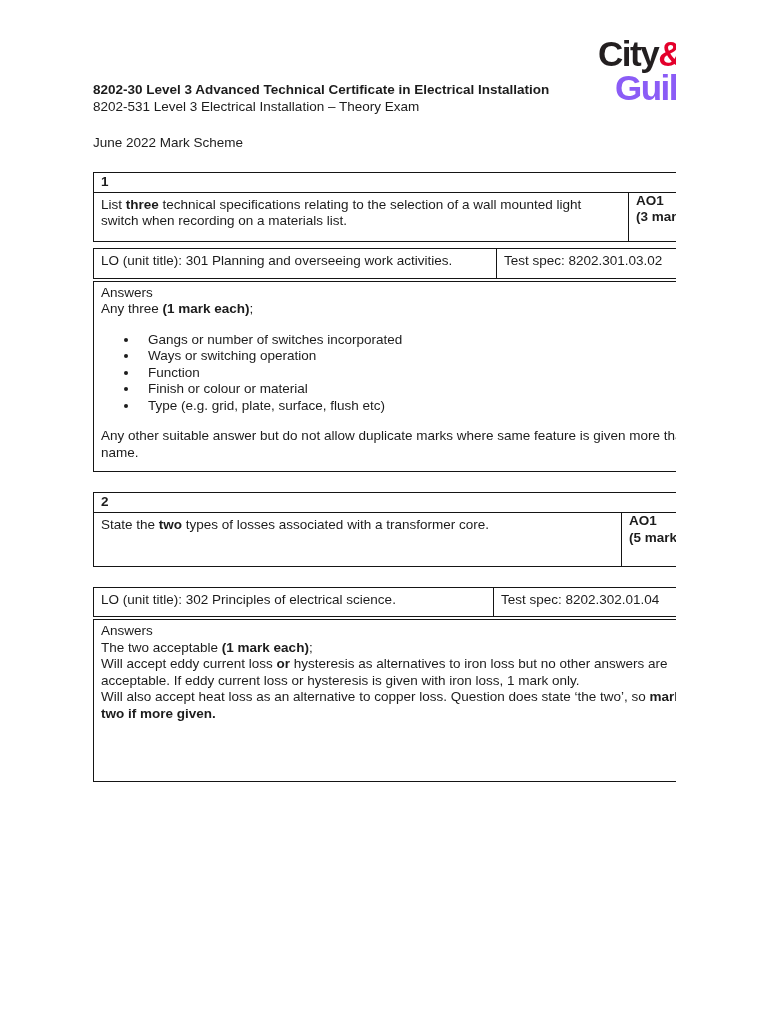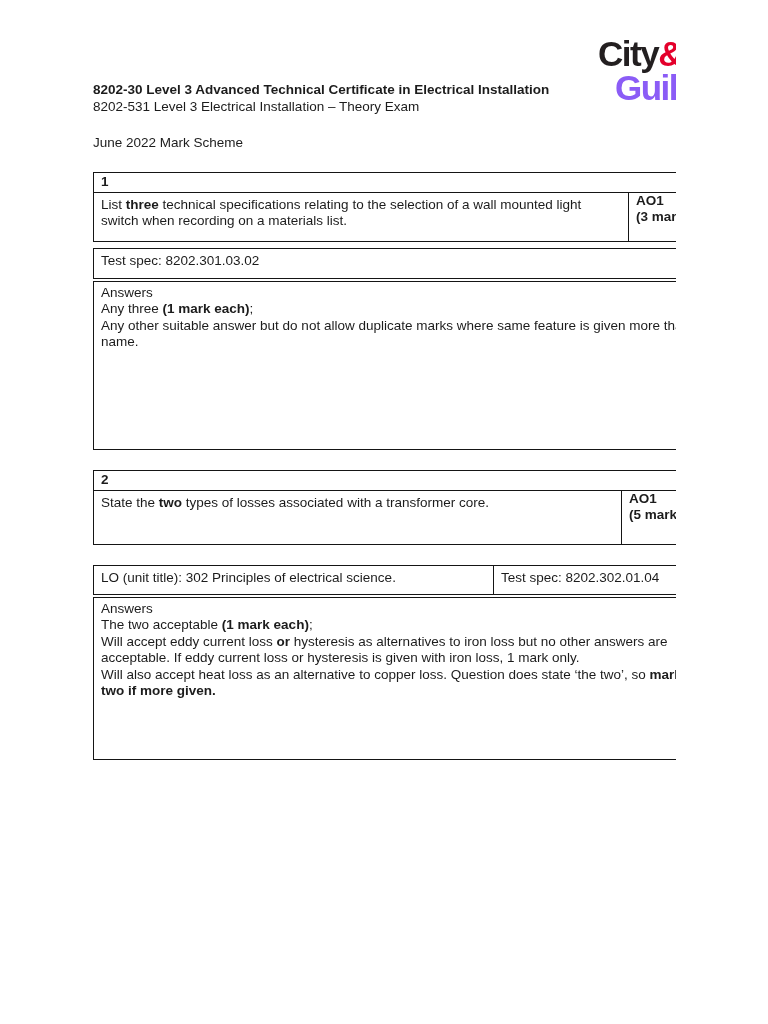--- a/index.html
+++ b/index.html
@@ -75,25 +75,33 @@
         <div class="num-row">1</div>
         <div class="q-row">
           <div class="q-cell"><span>List </span><b>three</b><span> technical specifications relating to the selection of a wall mounted light switch when recording on a materials list.</span></div>
           <div class="ao-cell">
             <div>AO1</div>
             <div>(3 marks)</div>
           </div>
         </div>
       </div>
       <div class="block lo-block">
+        <div class="lo-cell">LO (unit title): 301 Planning and overseeing work activities.</div>
         <div class="spec-cell">Test spec: 8202.301.03.02</div>
       </div>
       <div class="block ans-block">
         <div>Answers</div>
         <div><span>Any three </span><b>(1 mark each)</b><span>;</span></div>
+        <ul>
+            <li>Gangs or number of switches incorporated</li>
+            <li>Ways or switching operation</li>
+            <li>Function</li>
+            <li>Finish or colour or material</li>
+            <li>Type (e.g. grid, plate, surface, flush etc)</li>
+          </ul>
         <p><span>Any other suitable answer but do not allow duplicate marks where same feature is given more than one name.</span></p>
       </div>
     </section>
 
     <section class="qtable t2">
       <div class="block head-block">
         <div class="num-row">2</div>
         <div class="q-row">
           <div class="q-cell"><span>State the </span><b>two</b><span> types of losses associated with a transformer core.</span></div>
           <div class="ao-cell">

